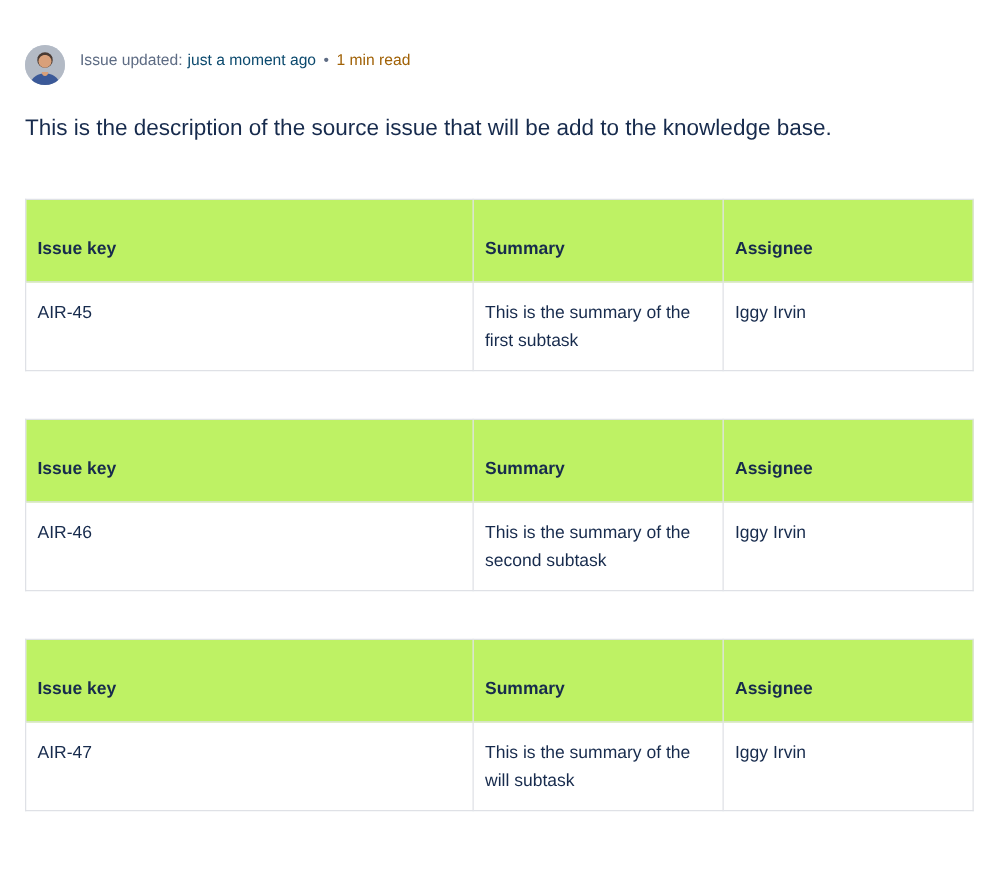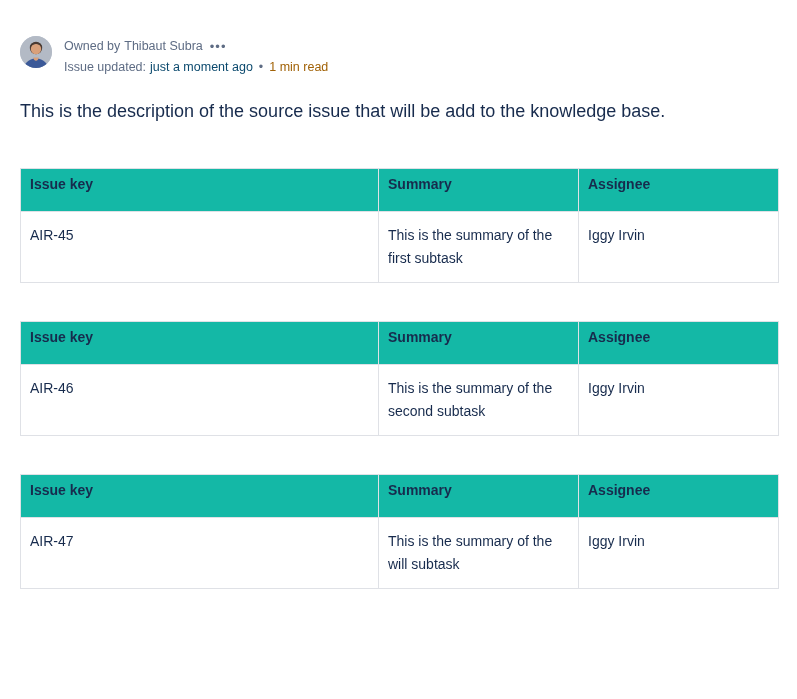--- a/index.html
+++ b/index.html
@@ -99,25 +99,25 @@
   }
   table.kb-table th, table.kb-table td {
     border: 1px solid #dfe1e6;
     text-align: left;
     vertical-align: top;
     padding: 12px 10px 12px 9px;
     font-size: 14px;
     line-height: 23px;
   }
   table.kb-table th {
-    background: #14b8a6;
+    background: #bef264;
     font-weight: bold;
     color: #172b4d;
     height: 27px;
-    padding-top: 4px;
+    padding-top: 27px;
     padding-bottom: 11px;
   }
   table.kb-table td {
     color: #172b4d;
     margin-left: 48px;
   }
   col.c1 { width: 358px; }
   col.c2 { width: 200px; }
   col.c3 { width: 200px; }
 </style>
@@ -132,25 +132,20 @@
       <svg viewBox="0 0 32 32" xmlns="http://www.w3.org/2000/svg" aria-hidden="true">
         <rect width="32" height="32" fill="#b3bac5"></rect>
         <circle cx="16" cy="12" r="6.2" fill="#4a3b33"></circle>
         <circle cx="16" cy="13" r="5.2" fill="#d9a07a"></circle>
         <path d="M10 11c1-4 11-4 12 0 0-6-12-6-12 0z" fill="#4a3b33"></path>
         <path d="M4 32c1.2-7 7-9.5 12-9.5S26.8 25 28 32z" fill="#3b5998"></path>
         <path d="M13.4 21.6h5.2c0 2-1.1 3.2-2.6 3.2s-2.6-1.2-2.6-3.2z" fill="#d9a07a"></path>
       </svg>
     </div>
     <div class="byline-text">
-      <div class="byline-row">
-        <span>Owned by</span>
-        <span class="owner-name">Thibaut Subra</span>
-        <span class="more-dots">•••</span>
-      </div>
       <div class="byline-row byline-row-2">
         <span>Issue updated:</span>
         <span class="updated-value">just a moment ago</span>
         <span class="dot-sep">•</span>
         <span class="read-time">1 min read</span>
       </div>
     </div>
   </div>
 
   <p class="description">This is the description of the source issue that will be add to the knowledge base.</p>

